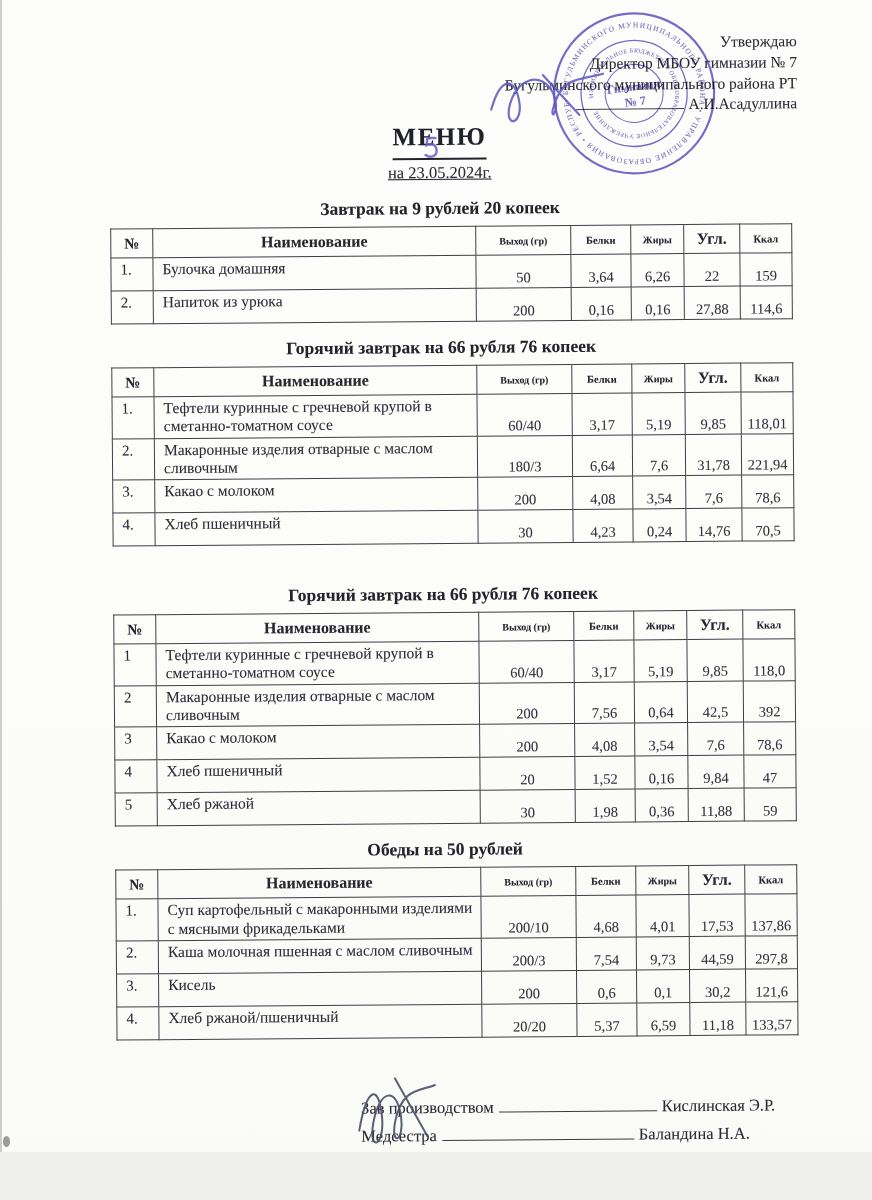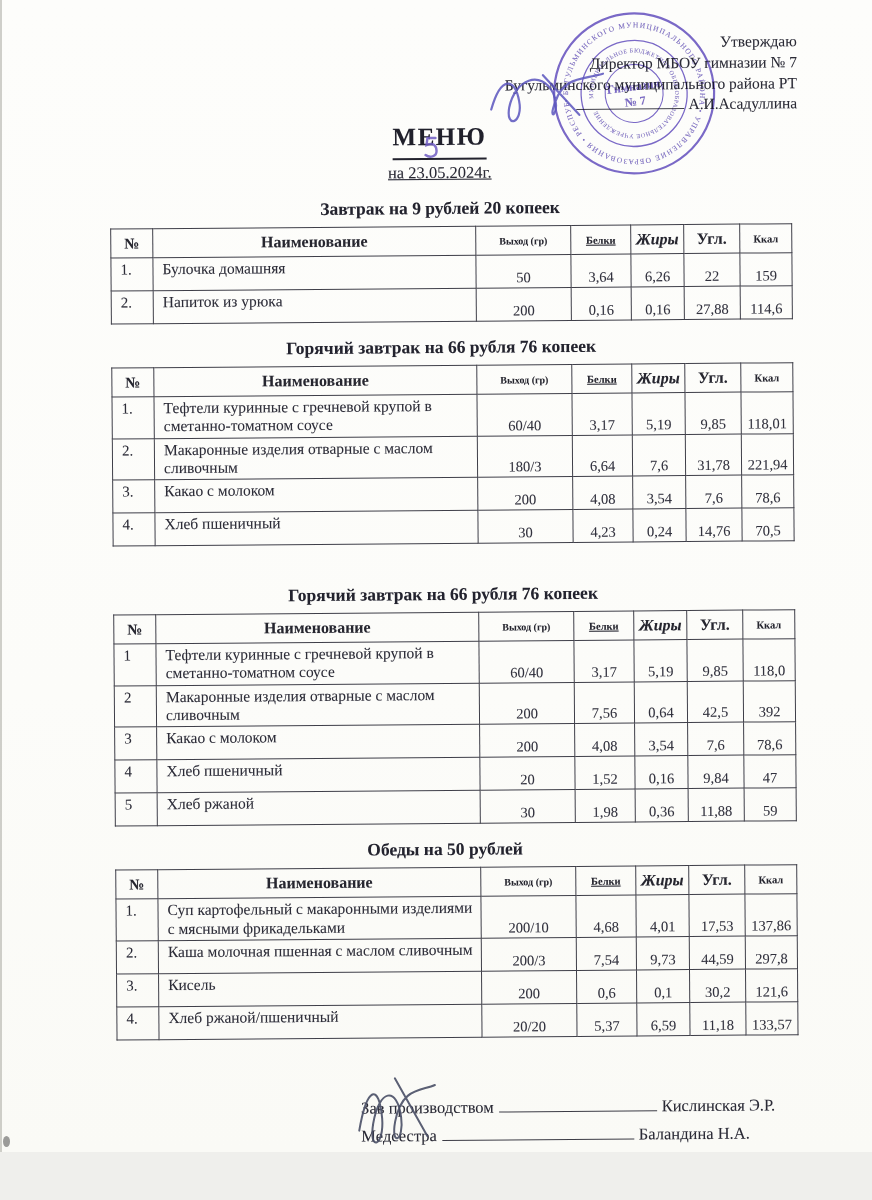--- a/index.html
+++ b/index.html
@@ -36,22 +36,22 @@
 
   
   .section-heading { text-align:center; font-weight:bold; font-size:17.5px; margin:15px 0 7px; color:#23232e; }
   .gap-lg { margin-top:40px; }
   table.menu { border-collapse:collapse; table-layout:fixed; width:648px; margin:2px auto 10px; }
   table.menu th, table.menu td { border:1.4px solid #3f3f49; overflow:hidden; }
   table.menu thead th { padding:5px 2px; text-align:center; font-weight:bold; color:#26262f; }
   th.col0 { width:37px;  font-size:15px; }
   th.col1 { width:318px; font-size:16px; }
   th.col2 { width:90px;  font-size:10px; }
-  th.col3 { width:55px;  font-size:10.5px;text-decoration:underline; }
-  th.col4 { width:48px;  font-size:16px;font-style:italic; }
+  th.col3 { width:55px;  font-size:10.5px; }
+  th.col4 { width:48px;  font-size:10px; }
   th.col5 { width:51px;  font-size:16px; }
   th.col6 { width:47px;  font-size:10.5px;margin-top:7px; }
   td.idx  { vertical-align:top; padding:3px 3px 0 9px; font-size:15px; }
   td.name { vertical-align:top; padding:2px 8px 2px 9px; font-size:15.5px; line-height:1.18; }
   td.num  { vertical-align:bottom; text-align:center; font-size:14.5px; padding:12px 2px 1px; color:#32323e; }
   table.menu tbody tr { height:33px; }
 
   
   .signatures { position:relative; margin-top:56px; padding-left:244px; font-size:16.5px; line-height:1.7; color:#2b2b36; }
   .u1 { display:inline-block; width:158px; border-bottom:1.4px solid #3c3c46; height:13px; margin:0 5px; }

